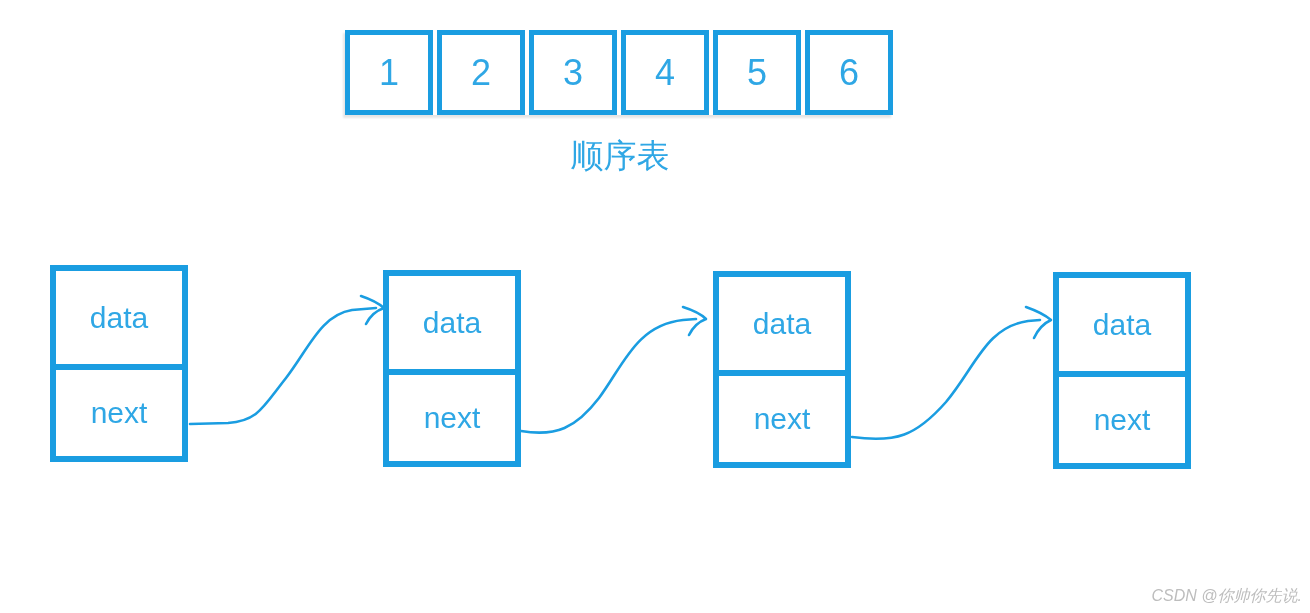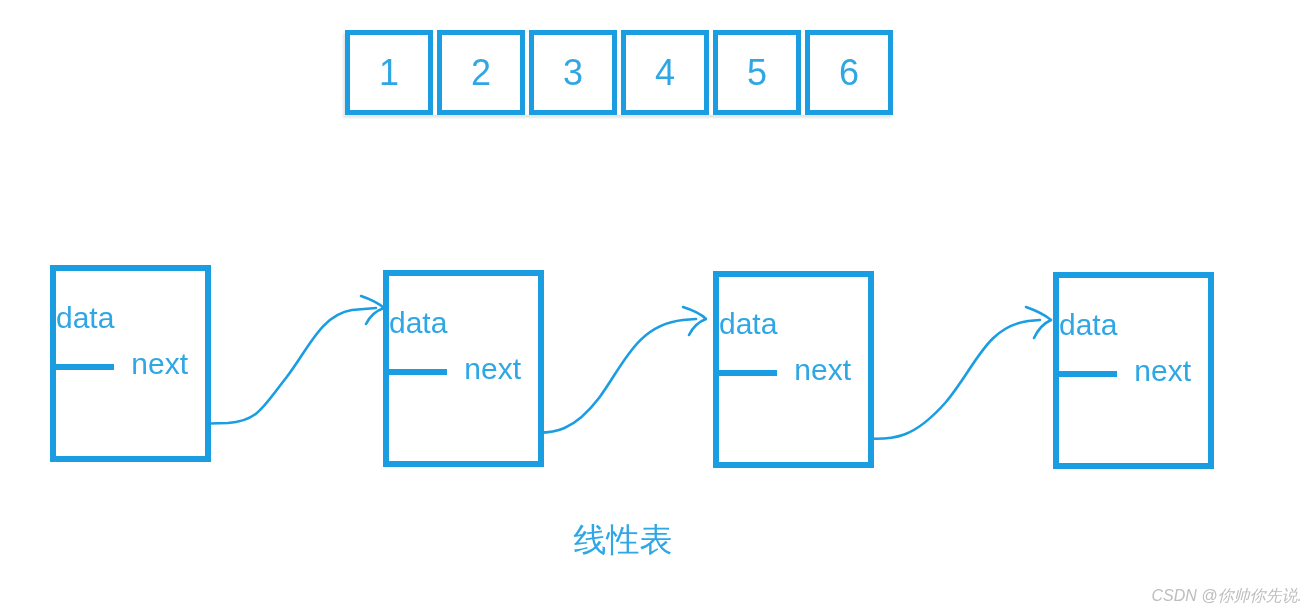--- a/index.html
+++ b/index.html
@@ -38,24 +38,24 @@
     color:var(--text);
     font-size:33px;
     white-space:nowrap;
     transform:translateX(-50%);
   }
   .caption.seq{left:620px;top:134px;}
   .caption.lin{left:623px;top:518px;}
   
   .node{
     position:absolute;
-    width:161px;height:197px;
+    width:138px;height:197px;
     border:6px solid var(--line);
     background:#fff;
-    display:flex;
+    display:flex;flex-direction:column;
   }
   .node-cell{
     display:flex;align-items:center;justify-content:center;
     font-size:30px;
     color:var(--text);
   }
   .node-cell.data{height:99px;border-bottom:6px solid var(--line);}
   .node-cell.next{flex:1;}
   .node.n1{left:50px;top:265px;}
   .node.n2{left:383px;top:270px;}
@@ -90,20 +90,21 @@
 <div class="canvas">
 
   <div class="array-row">
     <div class="array-cell">1</div>
     <div class="array-cell">2</div>
     <div class="array-cell">3</div>
     <div class="array-cell">4</div>
     <div class="array-cell">5</div>
     <div class="array-cell">6</div>
   </div>
+  <div class="caption seq">顺序表</div>
 
   <svg class="arrows" viewBox="0 0 1310 613">
     <g>
       <path d="M 190 424 L 228 423 C 258 421 263 407 286 378 C 309 348 321 315 352 310 L 376 308"></path>
       <path d="M 361 296 Q 376 301 384 308 Q 372 312 366 324"></path>
     </g>
     <g>
       <path d="M 521 431 C 556 437 576 428 599 398 C 623 366 636 325 683 320 L 696 319"></path>
       <path d="M 683 307 Q 699 312 706 319 Q 695 323 689 335"></path>
     </g>
@@ -123,17 +124,16 @@
   </div>
   <div class="node n3">
     <div class="node-cell data">data</div>
     <div class="node-cell next">next</div>
   </div>
   <div class="node n4">
     <div class="node-cell data">data</div>
     <div class="node-cell next">next</div>
   </div>
 
-  <div class="caption lin">线性表</div>
 
   <div class="watermark">CSDN @你帅你先说.</div>
 
 </div>
 
 </body></html>

